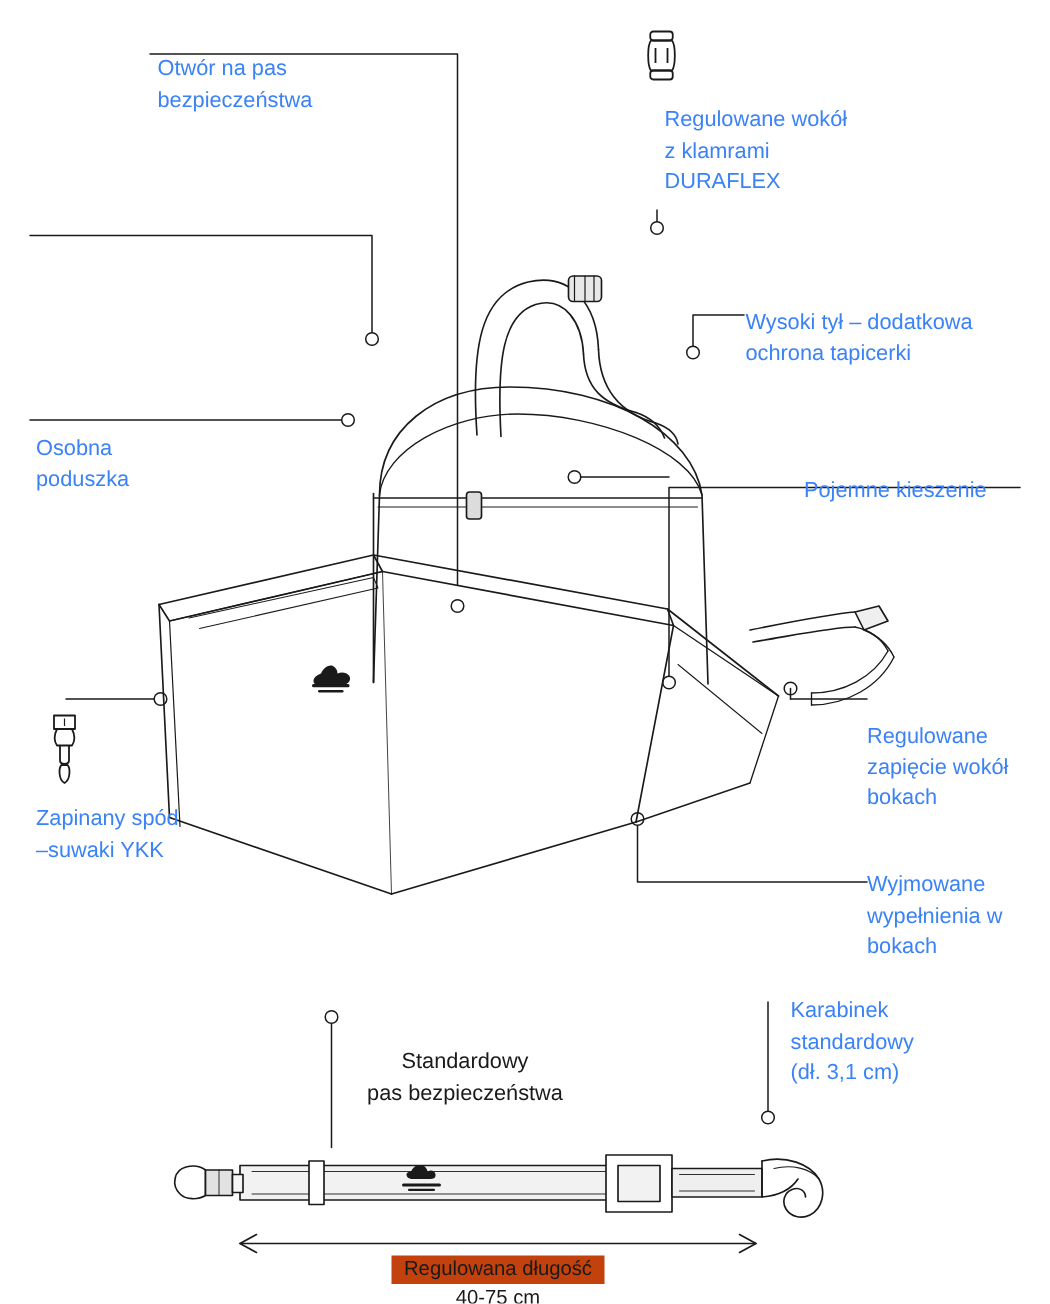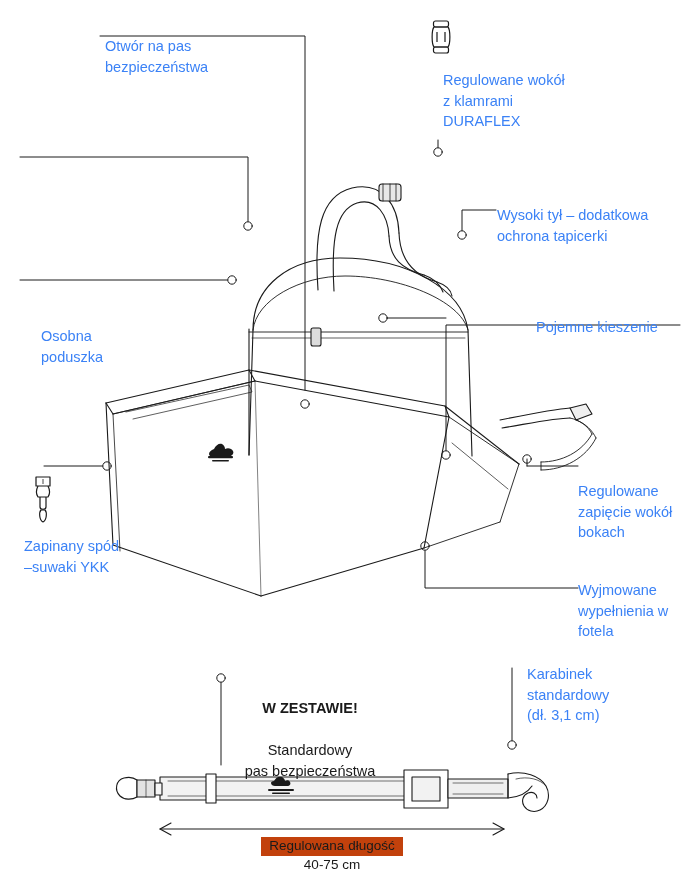--- a/index.html
+++ b/index.html
@@ -239,37 +239,36 @@
 bezpieczeństwa</div>
 
   <div class="callout right" style="left:443px; top:70px; width:210px;">Regulowane wokół
 z klamrami
 DURAFLEX</div>
 
 
   <div class="callout right" style="left:497px; top:205px; width:190px;">Wysoki tył – dodatkowa
 ochrona tapicerki</div>
 
-  <div class="callout left" style="left:41px; top:289px; width:160px;margin-top:37px;">Osobna
+  <div class="callout left" style="left:24px; top:289px; width:160px;">Osobna
 poduszka</div>
 
   <div class="callout right" style="left:536px; top:317px; width:170px;">Pojemne kieszenie</div>
 
   <div class="callout left" style="left:24px; top:536px; width:180px;">Zapinany spód
 –suwaki YKK</div>
 
   <div class="callout right" style="left:578px; top:481px; width:120px;">Regulowane
 zapięcie wokół
 bokach</div>
 
   <div class="callout right" style="left:578px; top:580px; width:120px;">Wyjmowane
-wypełnienia w fotela</div>
+wypełnienia w bokach</div>
 
   <div class="kit-block" style="left:220px; top:677px; width:180px;">
-    <div class="bold">W ZESTAWIE!</div>
     <div>Standardowy
 pas bezpieczeństwa</div>
   </div>
 
   <div class="callout right" style="left:527px; top:664px; width:160px;">Karabinek
 standardowy
 (dł. 3,1 cm)</div>
 
   <div class="dim-label" style="left:222px; top:818px; width:220px;">
     <div style="background:#c2410c; display:inline-block; padding:0 8px;">Regulowana długość</div>

